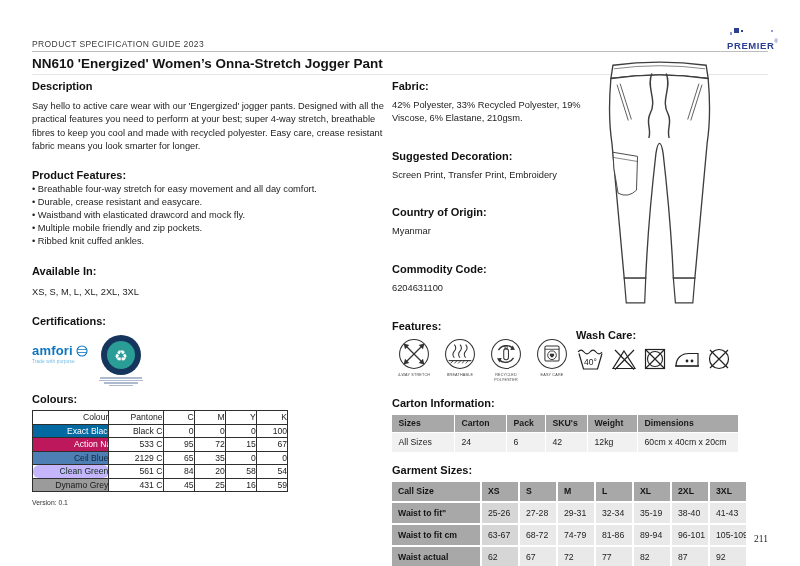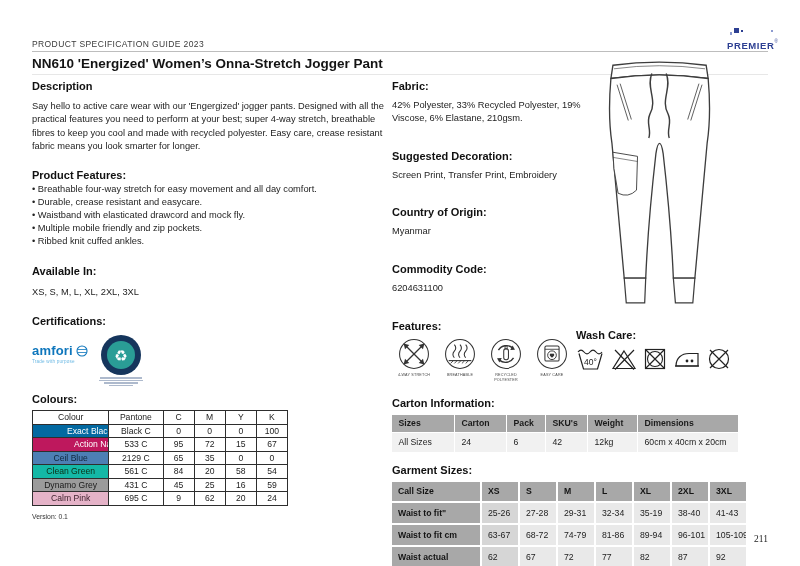--- a/index.html
+++ b/index.html
@@ -45,21 +45,21 @@
   .amfori-ring { margin-left:3px; }
   .amfori-tag { font-size:4.6px; color:#6cb9e4; margin-top:1px; letter-spacing:.2px; }
   .rb-badge-wrap { margin-left:4px; width:46px; text-align:center; }
   .rb-badge { width:40px; height:40px; border-radius:50%; background:#15355c; margin:0 auto; display:flex; align-items:center; justify-content:center; }
   .rb-inner { width:28px; height:28px; border-radius:50%; background:#2a9d96; display:flex; align-items:center; justify-content:center; color:#fff; font-size:15px; line-height:1; }
   .rb-lines { margin-top:2px; }
   .rb-line { height:1.4px; background:#aebacd; margin:1px auto 0; }
   .rb-l1{ width:42px;} .rb-l2{ width:44px;} .rb-l3{ width:34px;} .rb-l4{ width:24px;}
 
   .colours-head { margin-top:4px; }
-  table.colours-table { border-collapse:collapse; margin-top:5px; font-size:8.6px; text-align:center; table-layout:fixed; width:256px; }
+  table.colours-table { border-collapse:collapse; margin-top:5px; font-size:8.6px; text-align:right; table-layout:fixed; width:256px; }
   .colours-table th, .colours-table td { border:1px solid #2e2e2e; height:12.5px; line-height:12.5px; padding:0; font-weight:normal; overflow:hidden; white-space:nowrap; }
   .colours-table col.c-name { width:76px; }
   .colours-table col.c-pant { width:54px; }
   .colours-table col.c-n { width:31px; }
   .version-text { margin-top:7px; font-size:6.8px; color:#333; }
 
   
   .fabric-body { margin-top:7px; width:225px; }
   .sec-gap { margin-top:24px; }
   .sec-body { margin-top:7px; }
@@ -189,42 +189,34 @@
           </tr>
           <tr>
             <td style="background: rgb(77, 127, 180); color: rgb(16, 38, 60);">Ceil Blue</td>
             <td>2129 C</td>
             <td>65</td>
             <td>35</td>
             <td>0</td>
             <td>0</td>
           </tr>
           <tr>
-            <td style="background: #14b8a6; color: rgb(12, 46, 20);">Clean Green</td>
+            <td style="background: #c4b5fd; color: rgb(12, 46, 20); border-radius: 6px;">Clean Green</td>
             <td>561 C</td>
             <td>84</td>
             <td>20</td>
             <td>58</td>
             <td>54</td>
           </tr>
           <tr>
             <td style="background: rgb(155, 155, 155); color: rgb(26, 26, 26);">Dynamo Grey</td>
             <td>431 C</td>
             <td>45</td>
             <td>25</td>
             <td>16</td>
             <td>59</td>
-          </tr>
-          <tr>
-            <td style="background: rgb(229, 179, 200); color: rgb(58, 31, 43);">Calm Pink</td>
-            <td>695 C</td>
-            <td>9</td>
-            <td>62</td>
-            <td>20</td>
-            <td>24</td>
           </tr>
         </tbody>
       </table>
 
     <div class="version-text">Version: 0.1</div>
   </div>
 
   <div class="right-col">
     <div class="h1">Fabric:</div>
     <p class="body-text fabric-body">42% Polyester, 33% Recycled Polyester, 19% Viscose, 6% Elastane, 210gsm.</p>

